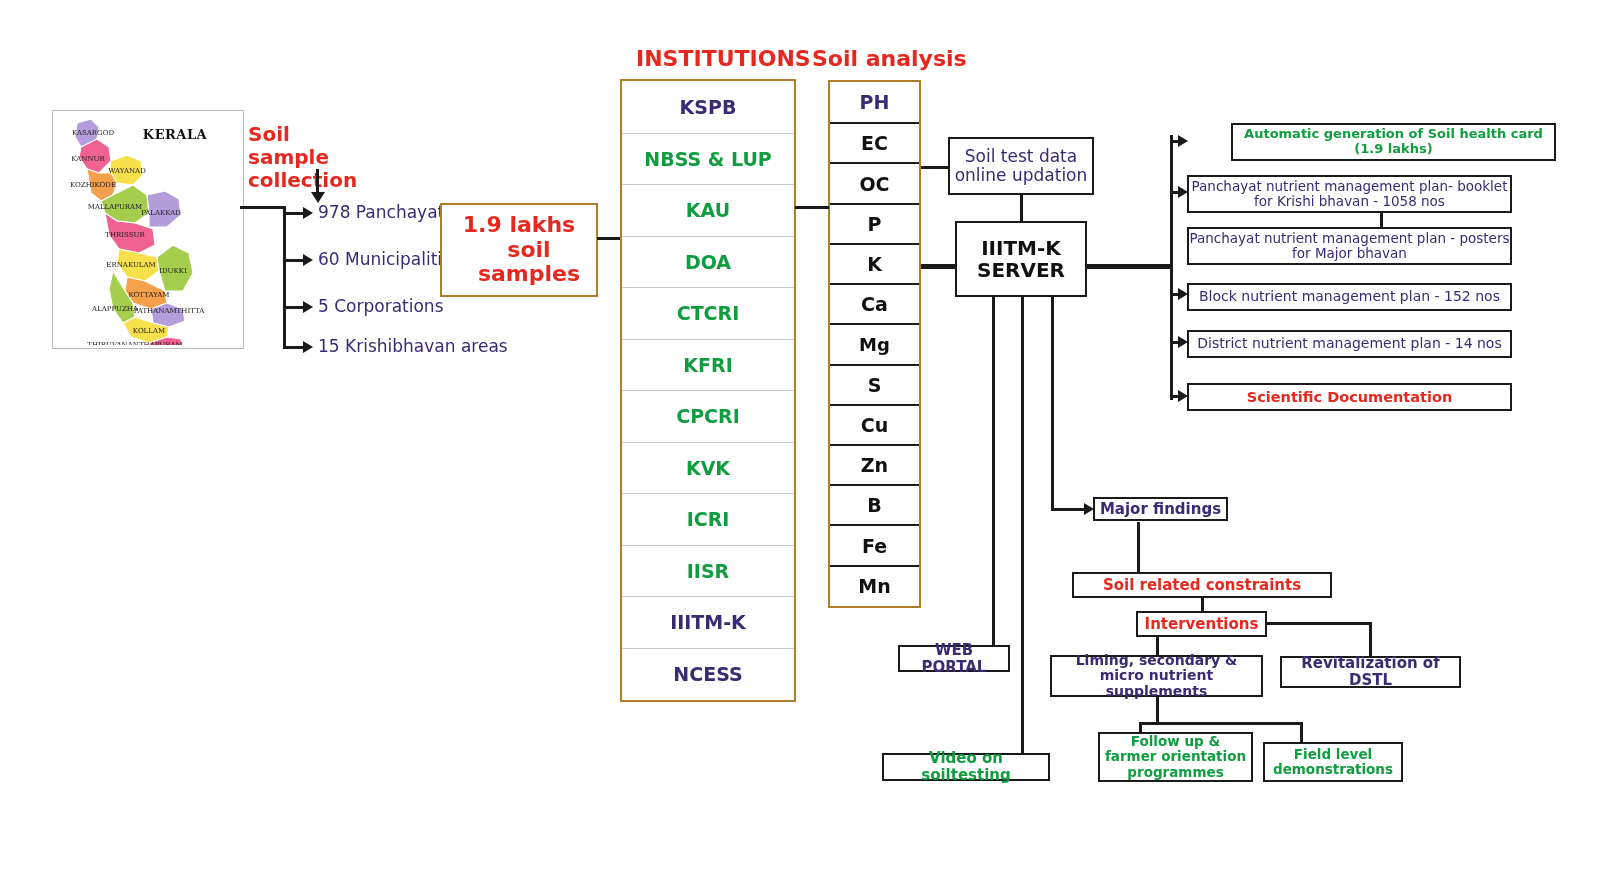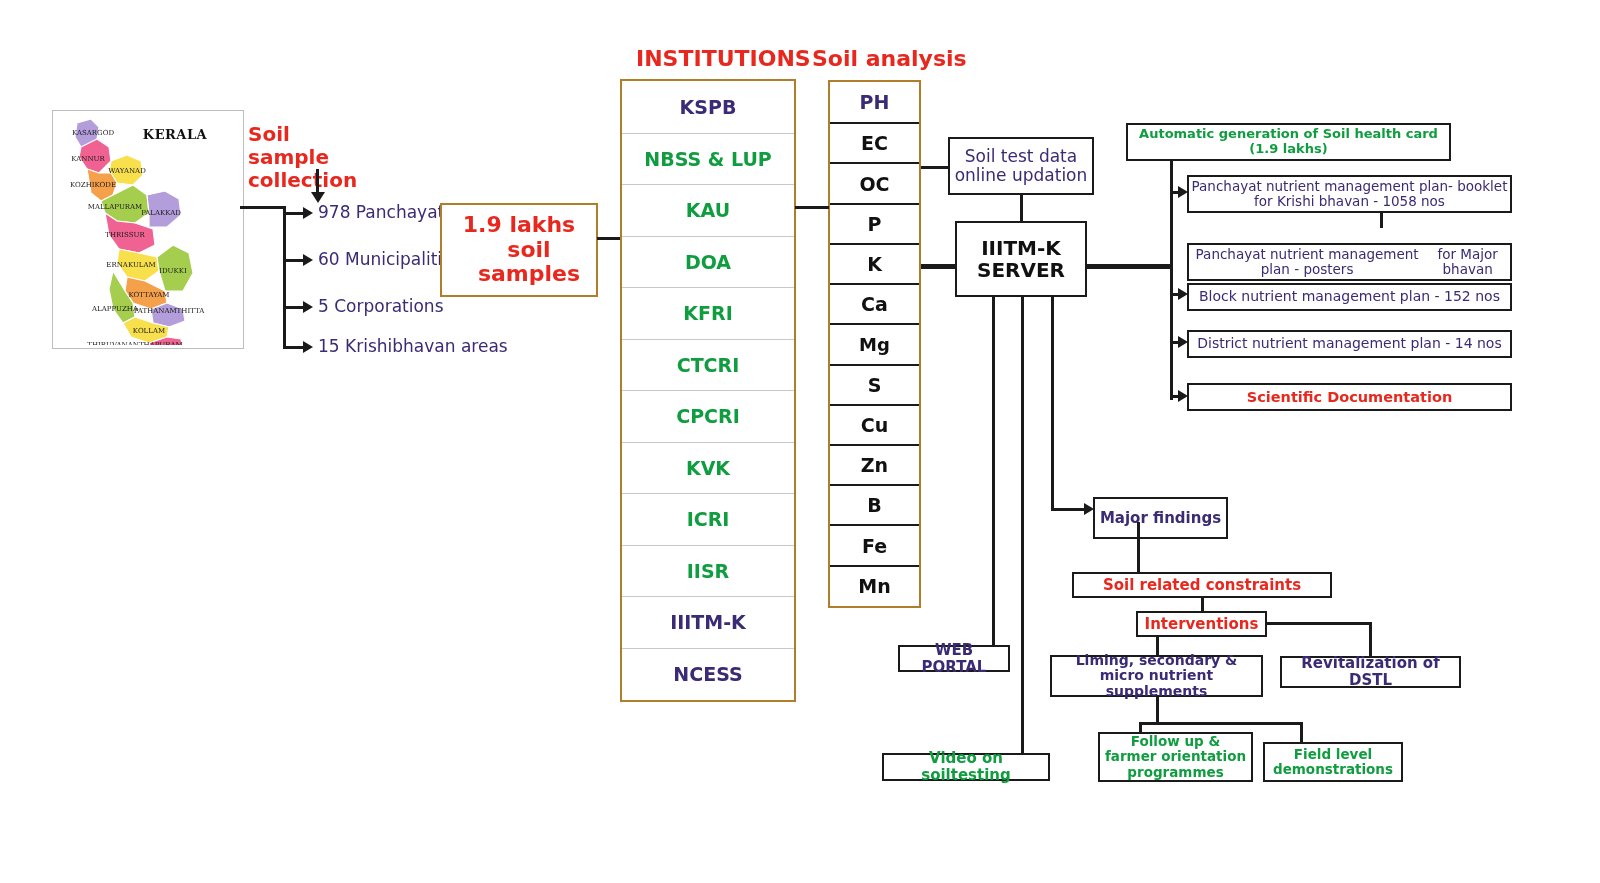--- a/index.html
+++ b/index.html
@@ -127,24 +127,24 @@
       <div class="cell instdiv" style="height: 51.5px; font-size: 19px;">
         <span class="green">NBSS &amp; LUP</span>
       </div>
       <div class="cell instdiv" style="height: 51.5px; font-size: 19px;">
         <span class="green">KAU</span>
       </div>
       <div class="cell instdiv" style="height: 51.5px; font-size: 19px;">
         <span class="green">DOA</span>
       </div>
       <div class="cell instdiv" style="height: 51.5px; font-size: 19px;">
+        <span class="green">CTCRI</span>
+      </div>
+      <div class="cell instdiv" style="height: 51.5px; font-size: 19px;">
         <span class="green">KFRI</span>
-      </div>
-      <div class="cell instdiv" style="height: 51.5px; font-size: 19px;">
-        <span class="green">CTCRI</span>
       </div>
       <div class="cell instdiv" style="height: 51.5px; font-size: 19px;">
         <span class="green">CPCRI</span>
       </div>
       <div class="cell instdiv" style="height: 51.5px; font-size: 19px;">
         <span class="green">KVK</span>
       </div>
       <div class="cell instdiv" style="height: 51.5px; font-size: 19px;">
         <span class="green">ICRI</span>
       </div>
@@ -228,31 +228,31 @@
   <div class="arrow-r" style="left:1178px;top:186px;"></div>
   <div class="ln lnh" style="left:1170px;top:293px;width:14px;"></div>
   <div class="arrow-r" style="left:1178px;top:288px;"></div>
   <div class="ln lnh" style="left:1170px;top:341px;width:14px;"></div>
   <div class="arrow-r" style="left:1178px;top:336px;"></div>
   <div class="ln lnh" style="left:1170px;top:395px;width:14px;"></div>
   <div class="arrow-r" style="left:1178px;top:390px;"></div>
 
   <div class="ln lnv" style="left:1380px;top:212px;height:16px;"></div>
 
-  <div class="bx" style="left:1126px;top:123px;width:325px;height:38px;flex-direction:column;">
+  <div class="bx" style="left:1231px;top:123px;width:325px;height:38px;flex-direction:column;">
     <div class="green" style="font-size:13px;font-weight:bold;">Automatic generation of Soil health card</div>
     <div class="green" style="font-size:13px;font-weight:bold;">(1.9 lakhs)</div>
   </div>
 
   <div class="bx" style="left:1187px;top:175px;width:325px;height:38px;flex-direction:column;">
     <div class="purple" style="font-size:13.5px;">Panchayat nutrient management plan- booklet</div>
     <div class="purple" style="font-size:13.5px;">for Krishi bhavan - 1058 nos</div>
   </div>
 
-  <div class="bx" style="left:1187px;top:243px;width:325px;height:38px;">
+  <div class="bx" style="left:1187px;top:227px;width:325px;height:38px;flex-direction:column;">
     <div class="purple" style="font-size:13.5px;">Panchayat nutrient management plan - posters</div>
     <div class="purple" style="font-size:13.5px;">for Major bhavan</div>
   </div>
 
   <div class="bx" style="left:1187px;top:283px;width:325px;height:28px;">
     <div class="purple" style="font-size:14px;">Block nutrient management plan - 152 nos</div>
   </div>
 
   <div class="bx" style="left:1187px;top:330px;width:325px;height:28px;">
     <div class="purple" style="font-size:14px;">District nutrient management plan - 14 nos</div>
@@ -269,21 +269,21 @@
   <div class="arrow-r" style="left:1084px;top:503px;"></div>
 
   <div class="bx" style="left:898px;top:645px;width:112px;height:27px;">
     <div class="purple" style="font-size:15px;font-weight:bold;">WEB PORTAL</div>
   </div>
 
   <div class="bx" style="left:882px;top:753px;width:168px;height:28px;">
     <div class="green" style="font-size:15px;font-weight:bold;">Video on soiltesting</div>
   </div>
 
-  <div class="bx" style="left:1093px;top:497px;width:135px;height:42px;">
+  <div class="bx" style="left:1093px;top:497px;width:135px;height:24px;">
     <div class="purple" style="font-size:15px;font-weight:bold;">Major findings</div>
   </div>
   <div class="ln lnv" style="left:1137px;top:522px;height:52px;"></div>
 
   <div class="bx" style="left:1072px;top:572px;width:260px;height:26px;">
     <div class="red" style="font-size:15px;font-weight:bold;">Soil related constraints</div>
   </div>
   <div class="ln lnv" style="left:1201px;top:597px;height:15px;"></div>
 
   <div class="bx" style="left:1136px;top:611px;width:131px;height:26px;">

